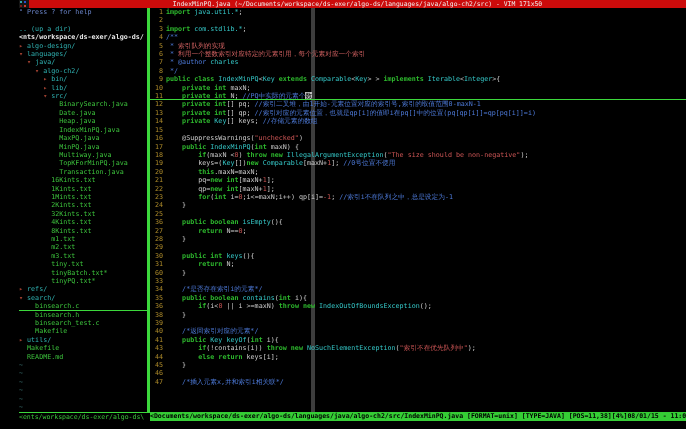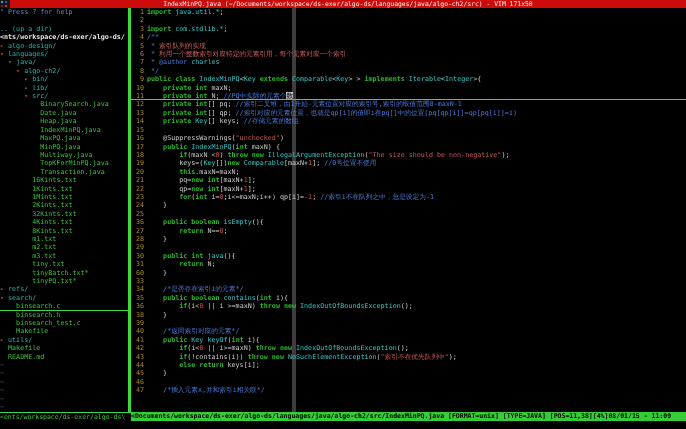--- a/index.html
+++ b/index.html
@@ -1,19 +1,19 @@
 <!DOCTYPE html>
 <html style="--bg: #000000; --titlebg: #cc0b0b; --titlefg: #f0f0f0; --sep: #3cd83c; --keyword: #2db82d; --type: #35c8c8; --comment: #4d7ad9; --docstr: #d06060; --string: #cc5555; --plain: #cccccc; --lnum: #b08d2a; --help: #6a84c8; --updir: #2fb0b0; --root: #e8e8e8; --dir: #2fb0b0; --file: #3cc23c; --arrow: #9c3f2f; --tilde: #3a7070; --statusbg: #35cc35; --cursorcol: #3d3d3d; --cursorblock: #bcbcbc; --cmd: #3cae3c;"><head>
 <meta charset="utf-8">
 <style>
   * { margin:0; padding:0; box-sizing:border-box; }
   html,body { background:#000; }
   .screen {
     position:relative; width:686px; height:429px; background:var(--bg,#000);
-    font-family:"DejaVu Sans Mono", monospace; font-size:6.7px; overflow:hidden;
+    font-family:"DejaVu Sans Mono", monospace; font-size:6.7px; overflow:hidden;padding-left:19px;
   }
   
   .titlebar { position:relative; height:8px; background:var(--titlebg,#c00); overflow:hidden; }
   .titlebar .apparea { position:absolute; left:0; top:0; width:10px; height:8px; background:#161616; }
   .appicon { position:absolute; left:1px; top:1px; width:2px; height:2px; background:#2fa8a8;
     box-shadow: 4px 0 0 #2b4fd0, 0 4px 0 #7a1a1a, 4px 4px 0 #d03a2a; }
   .titlebar .title { position:absolute; left:10px; right:0; top:0; height:8px; line-height:8px;
     text-align:center; color:var(--titlefg,#f0f0f0); font-size:6.4px; white-space:nowrap; }
   
   .main { display:flex; height:404px; overflow:hidden; }
@@ -141,32 +141,31 @@
           <div class="row"><span class="lnum">20</span><span class="tk-p">        </span><span class="tk-k">this</span><span class="tk-p">.maxN=maxN;</span></div>
           <div class="row"><span class="lnum">21</span><span class="tk-p">        pq=</span><span class="tk-k">new int</span><span class="tk-p">[maxN+</span><span class="tk-n">1</span><span class="tk-p">];</span></div>
           <div class="row"><span class="lnum">22</span><span class="tk-p">        qp=</span><span class="tk-k">new int</span><span class="tk-p">[maxN+</span><span class="tk-n">1</span><span class="tk-p">];</span></div>
           <div class="row"><span class="lnum">23</span><span class="tk-p">        </span><span class="tk-k">for</span><span class="tk-p">(</span><span class="tk-k">int</span><span class="tk-p"> i=</span><span class="tk-n">0</span><span class="tk-p">;i&lt;=maxN;i++) qp[i]=</span><span class="tk-n">-1</span><span class="tk-p">; </span><span class="tk-c">//索引i不在队列之中，总是设定为-1</span></div>
           <div class="row"><span class="lnum">24</span><span class="tk-p">    }</span></div>
           <div class="row"><span class="lnum">25</span></div>
           <div class="row"><span class="lnum">36</span><span class="tk-p">    </span><span class="tk-k">public boolean</span><span class="tk-p"> </span><span class="tk-t">isEmpty</span><span class="tk-p">(){</span></div>
           <div class="row"><span class="lnum">27</span><span class="tk-p">        </span><span class="tk-k">return</span><span class="tk-p"> N==</span><span class="tk-n">0</span><span class="tk-p">;</span></div>
           <div class="row"><span class="lnum">28</span><span class="tk-p">    }</span></div>
           <div class="row"><span class="lnum">29</span></div>
-          <div class="row"><span class="lnum">30</span><span class="tk-p">    </span><span class="tk-k">public int</span><span class="tk-p"> </span><span class="tk-t">java</span><span class="tk-p">(){</span></div>
+          <div class="row"><span class="lnum">30</span><span class="tk-p">    </span><span class="tk-k">public int</span><span class="tk-p"> </span><span class="tk-t">keys</span><span class="tk-p">(){</span></div>
           <div class="row"><span class="lnum">31</span><span class="tk-p">        </span><span class="tk-k">return</span><span class="tk-p"> N;</span></div>
           <div class="row"><span class="lnum">60</span><span class="tk-p">    }</span></div>
           <div class="row"><span class="lnum">33</span></div>
           <div class="row"><span class="lnum">34</span><span class="tk-p">    </span><span class="tk-c">/*是否存在索引i的元素*/</span></div>
           <div class="row"><span class="lnum">35</span><span class="tk-p">    </span><span class="tk-k">public boolean</span><span class="tk-p"> </span><span class="tk-t">contains</span><span class="tk-p">(</span><span class="tk-k">int</span><span class="tk-p"> i){</span></div>
           <div class="row"><span class="lnum">36</span><span class="tk-p">        </span><span class="tk-k">if</span><span class="tk-p">(i&lt;</span><span class="tk-n">0</span><span class="tk-p"> || i &gt;=maxN) </span><span class="tk-k">throw new</span><span class="tk-p"> </span><span class="tk-t">IndexOutOfBoundsException</span><span class="tk-p">();</span></div>
           <div class="row"><span class="lnum">38</span><span class="tk-p">    }</span></div>
           <div class="row"><span class="lnum">39</span></div>
           <div class="row"><span class="lnum">40</span><span class="tk-p">    </span><span class="tk-c">/*返回索引对应的元素*/</span></div>
           <div class="row"><span class="lnum">41</span><span class="tk-p">    </span><span class="tk-k">public</span><span class="tk-p"> </span><span class="tk-t">Key</span><span class="tk-p"> </span><span class="tk-t">keyOf</span><span class="tk-p">(</span><span class="tk-k">int</span><span class="tk-p"> i){</span></div>
-          <div class="row"><span class="lnum">42</span><span class="tk-p">        </span><span class="tk-k">if</span><span class="tk-p">(i&lt;</span><span class="tk-n">0</span><span class="tk-p"> || i&gt;=maxN) </span><span class="tk-k">throw new</span><span class="tk-p"> </span><span class="tk-t">IndexOutOfBoundsException</span><span class="tk-p">();</span></div>
           <div class="row"><span class="lnum">43</span><span class="tk-p">        </span><span class="tk-k">if</span><span class="tk-p">(!contains(i)) </span><span class="tk-k">throw new</span><span class="tk-p"> </span><span class="tk-t">NoSuchElementException</span><span class="tk-p">(</span><span class="tk-s">"索引不在优先队列中"</span><span class="tk-p">);</span></div>
           <div class="row"><span class="lnum">44</span><span class="tk-p">        </span><span class="tk-k">else return</span><span class="tk-p"> keys[i];</span></div>
           <div class="row"><span class="lnum">45</span><span class="tk-p">    }</span></div>
           <div class="row"><span class="lnum">46</span></div>
           <div class="row"><span class="lnum">47</span><span class="tk-p">    </span><span class="tk-c">/*插入元素x,并和索引i相关联*/</span></div>
         </div>
     </div>
   </div>
 
   <div class="statusrow">

